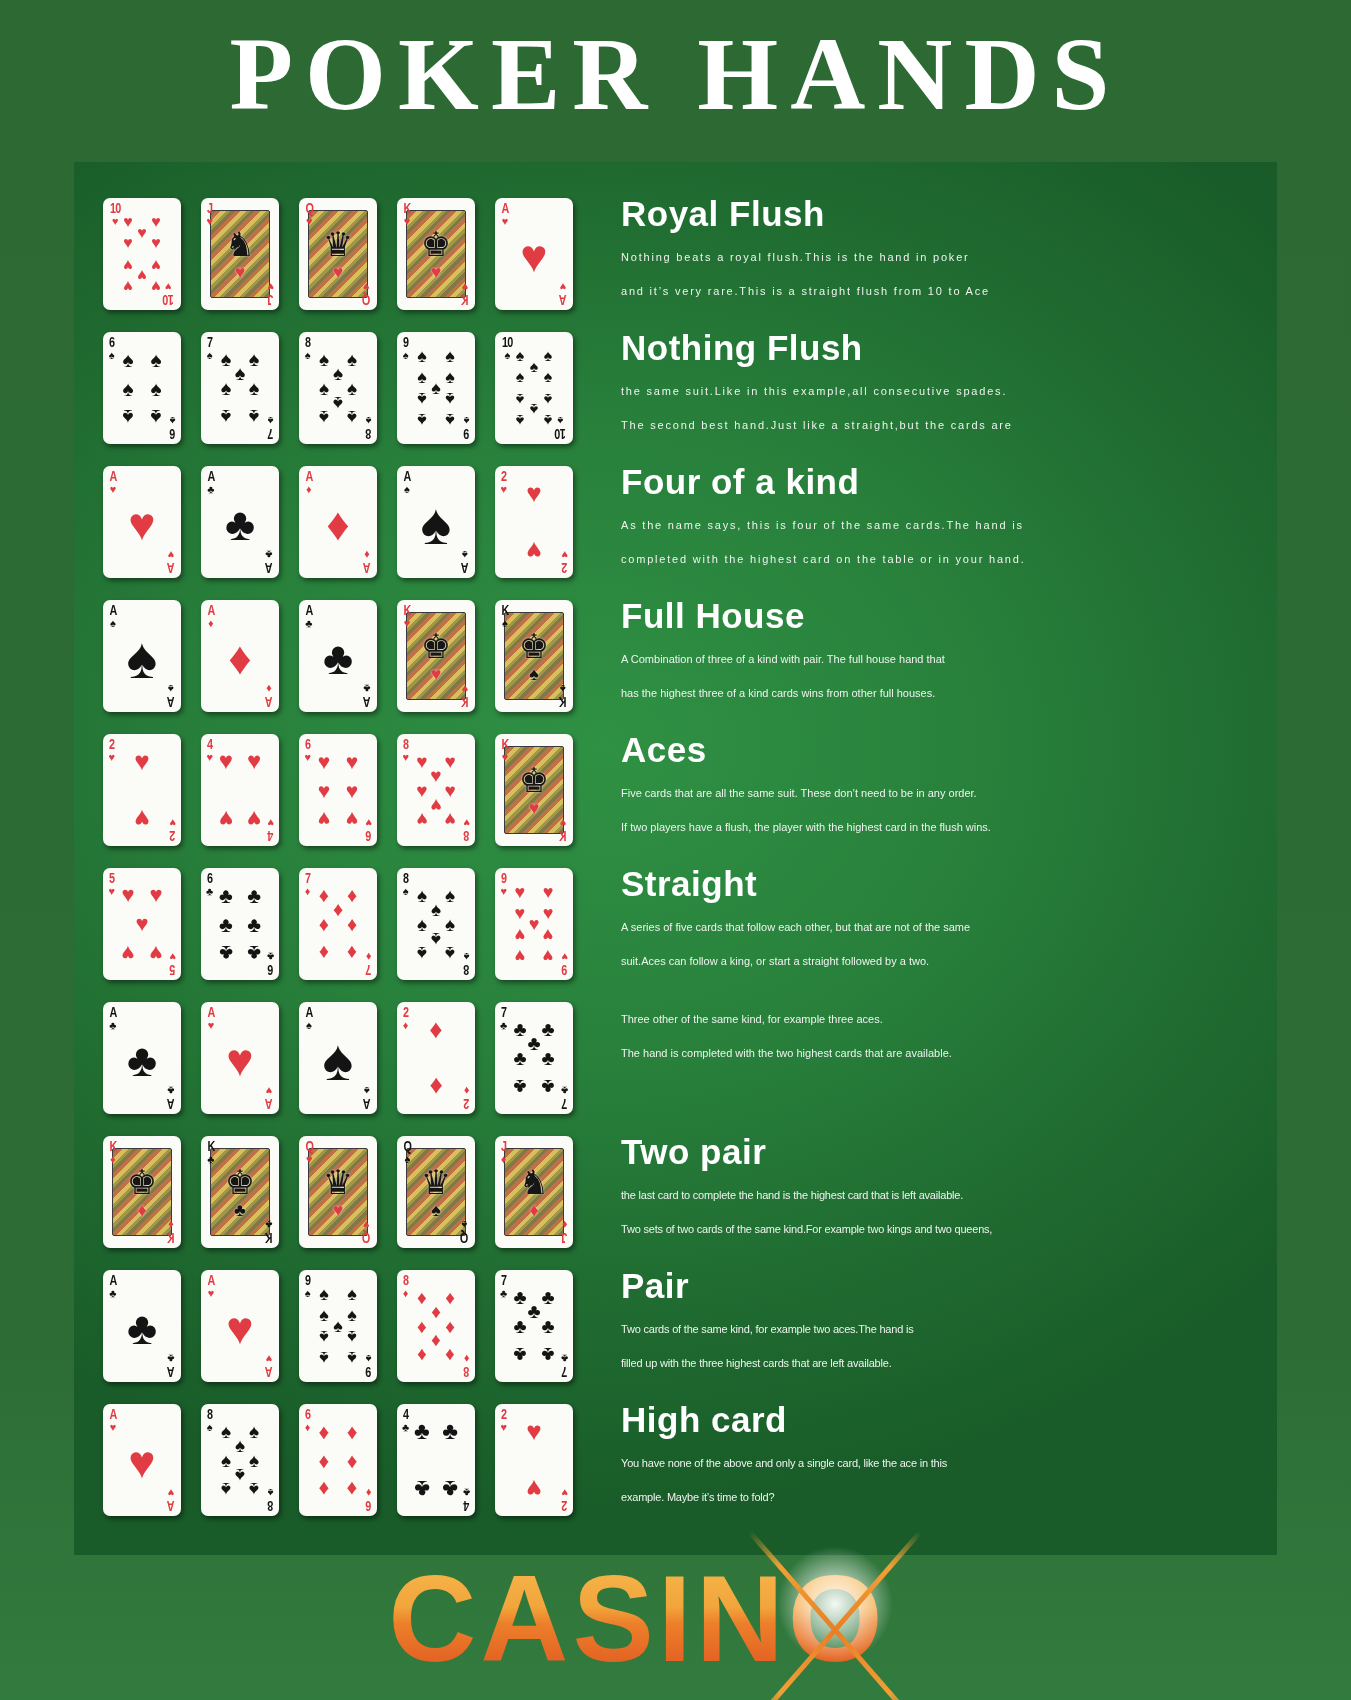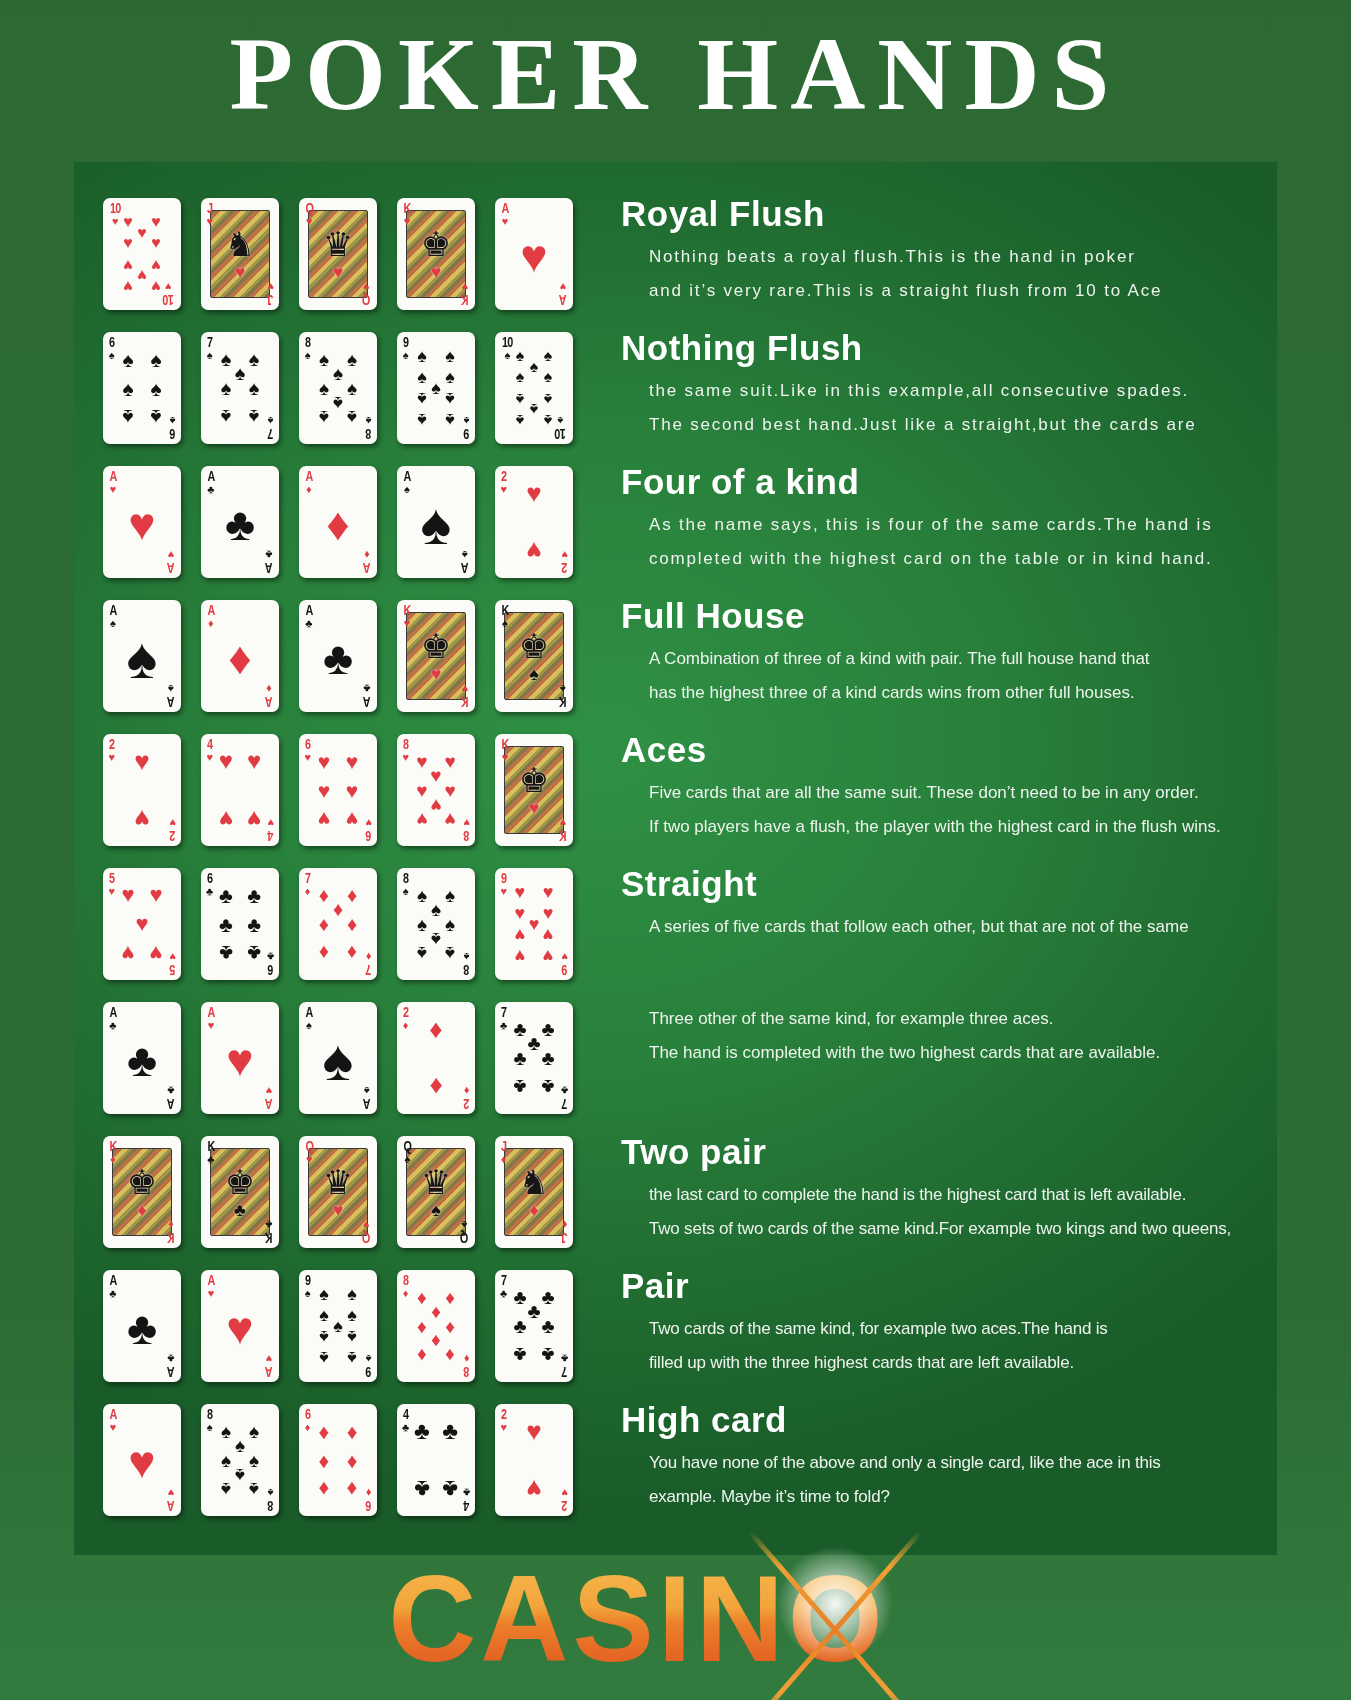--- a/index.html
+++ b/index.html
@@ -47,21 +47,21 @@
         rgba(165,30,30,0.5) 3px 7px,
         rgba(215,185,70,0.45) 7px 11px,
         rgba(90,95,25,0.45) 11px 14px),
       #d9c46e;
     display:flex;flex-direction:column;align-items:center;justify-content:center;
   }
   .face .fig{font-size:34px;color:#161616;text-shadow:0 0 2px rgba(255,255,255,0.7);line-height:1;}
   .face .fsuit{font-size:18px;margin-top:2px;line-height:1;text-shadow:0 0 2px rgba(255,255,255,0.8);}
   .text{margin-left:48px;width:656px;color:#ffffff;}
   .hand-name{font-size:35px;font-weight:bold;margin:-5px 0 5px;letter-spacing:0.5px;line-height:1.2;}
-  .hand-desc{font-size:17px;line-height:34px;color:#eef4ee;margin-left:28px;}
+  .hand-desc{font-size:11px;line-height:34px;color:#eef4ee;}
   .track-wide .hand-desc{letter-spacing:1.8px;}
   .track-tight .hand-desc{letter-spacing:-0.2px;}
   .logo{position:absolute;left:0;top:1558px;width:100%;text-align:center;}
   .logo-inner{position:relative;display:inline-block;transform:translateX(-38px);}
   .logo-text{
     font-size:122px;font-weight:bold;letter-spacing:4px;line-height:1;
     background:linear-gradient(180deg,#f6b84e 0%,#f2a53b 40%,#ec7f2a 54%,#df5520 100%);
     -webkit-background-clip:text;background-clip:text;color:transparent;
     display:inline-block;
   }
@@ -321,21 +321,21 @@
               <span class="rank">2</span>
               <span class="suitg">♥</span>
             </div>
             <span class="pip red" style="left: 50%; top: 24%; font-size: 26px;">♥</span>
             <span class="pip red flip" style="left: 50%; top: 76%; font-size: 26px;">♥</span>
           </div>
         </div>
         <div class="text">
           <div class="hand-name">Four of a kind</div>
           <div class="hand-desc">As the name says, this is four of the same cards.The hand is</div>
-          <div class="hand-desc">completed with the highest card on the table or in kind hand.</div>
+          <div class="hand-desc">completed with the highest card on the table or in your hand.</div>
         </div>
       </div>
       <div class="row">
         <div class="cards">
           <div class="card">
             <div class="corner tl black">
               <span class="rank">A</span>
               <span class="suitg">♠</span>
             </div>
             <div class="corner br black">
@@ -568,20 +568,21 @@
             <span class="pip red" style="left: 50%; top: 50%; font-size: 18px;">♥</span>
             <span class="pip red flip" style="left: 32%; top: 60%; font-size: 18px;">♥</span>
             <span class="pip red flip" style="left: 68%; top: 60%; font-size: 18px;">♥</span>
             <span class="pip red flip" style="left: 32%; top: 79%; font-size: 18px;">♥</span>
             <span class="pip red flip" style="left: 68%; top: 79%; font-size: 18px;">♥</span>
           </div>
         </div>
         <div class="text">
           <div class="hand-name">Straight</div>
           <div class="hand-desc">A series of five cards that follow each other, but that are not of the same</div>
+          <div class="hand-desc">suit.Aces can follow a king, or start a straight followed by a two.</div>
         </div>
       </div>
       <div class="row">
         <div class="cards">
           <div class="card">
             <div class="corner tl black">
               <span class="rank">A</span>
               <span class="suitg">♣</span>
             </div>
             <div class="corner br black">

